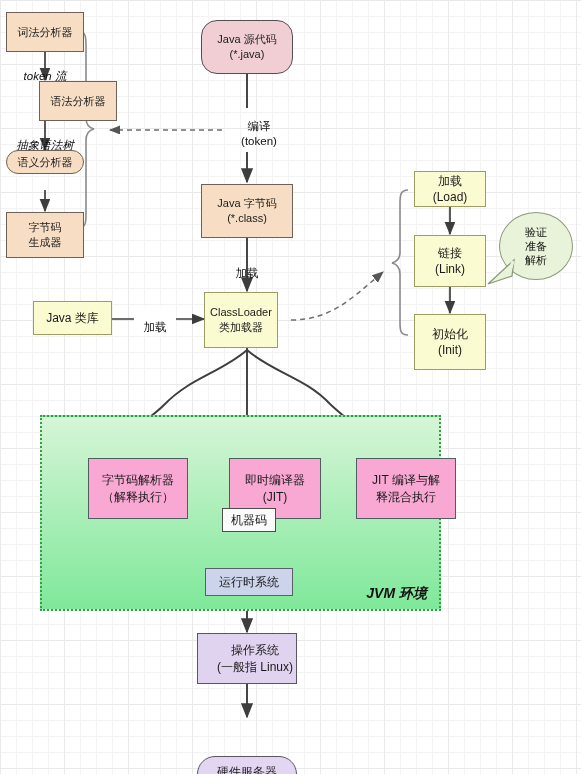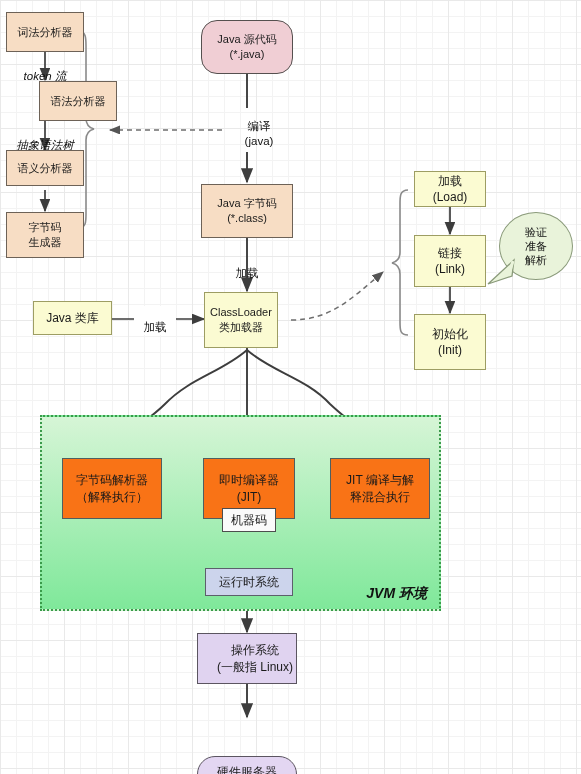--- a/index.html
+++ b/index.html
@@ -26,21 +26,21 @@
     display:flex;align-items:center;justify-content:center;
     text-align:center;
     color:#1a1a1a;
     border:1.6px solid #5a5a5a;
     line-height:1.35;
     white-space:pre-line;
   }
   .peach{background:#f7ddc4;border-color:#6d6257;}
   .pink{background:#f0ced4;border-color:#55504f;border-radius:16px;}
   .cream{background:#fbfbd2;border-color:#9d9d63;}
-  .cyan{background:#f97316;border-color:#4f5f60;}
+  .cyan{background:#f9a8d4;border-color:#4f5f60;margin-left:26px;}
   .lav{background:#e0d3f0;border-color:#5b5560;padding-left:16px;}
   .lavround{background:#e3d6f2;border-color:#5b5560;border-radius:18px;}
   .bluegrey{background:#ccd4ec;border-color:#5c5f6b;}
   .whitebox{background:#fafafa;border-color:#4d4d4d;}
 
   .fs13{font-size:11px;}
   .fs12{font-size:12px;}
 
   #jvm-container{
     position:absolute;left:40px;top:415px;width:401px;height:196px;
@@ -130,37 +130,37 @@
   </div>
 
   <div class="node peach fs13" style="left:6px;top:81px;width:78px;height:40px;margin-left:33px;">
     <span>语法分析器</span>
   </div>
 
   <div class="edge-label ital" style="left:0px;top:124px;width:90px;">
     <span>抽象语法树</span>
   </div>
 
-  <div class="node peach fs13" style="left:6px;top:150px;width:78px;height:36px;">
+  <div class="node peach fs13" style="left:6px;top:150px;width:78px;height:24px;border-radius:16px;">
     <span>语义分析器</span>
   </div>
 
   <div class="node peach fs13" style="left:6px;top:212px;width:78px;height:46px;">
     <span>字节码
 生成器</span>
   </div>
 
   <div class="node pink fs13" style="left:201px;top:12px;width:92px;height:54px;margin-top:8px;">
     <span>Java 源代码
 (*.java)</span>
   </div>
 
   <div class="edge-label" style="left:222px;top:105px;width:74px;">
     <span>编译
-(java)</span>
+(token)</span>
   </div>
 
   <div class="node peach fs13" style="left:201px;top:184px;width:92px;height:54px;">
     <span>Java 字节码
 (*.class)</span>
   </div>
 
   <div class="edge-label" style="left:224px;top:252px;width:46px;">
     <span>加载</span>
   </div>

